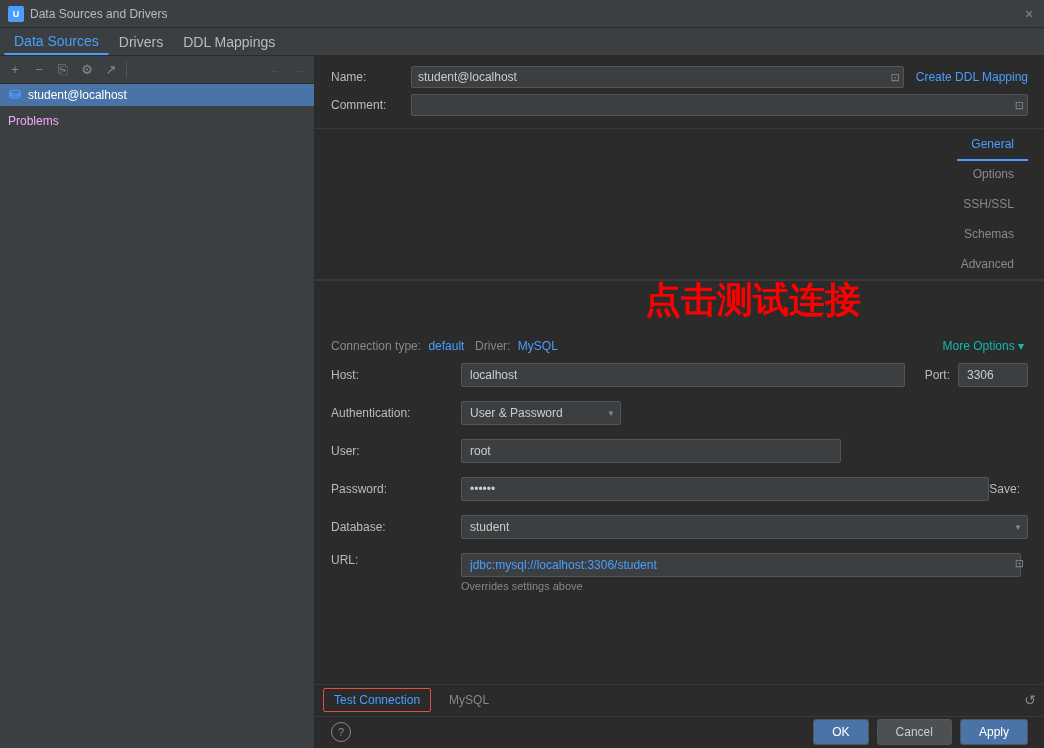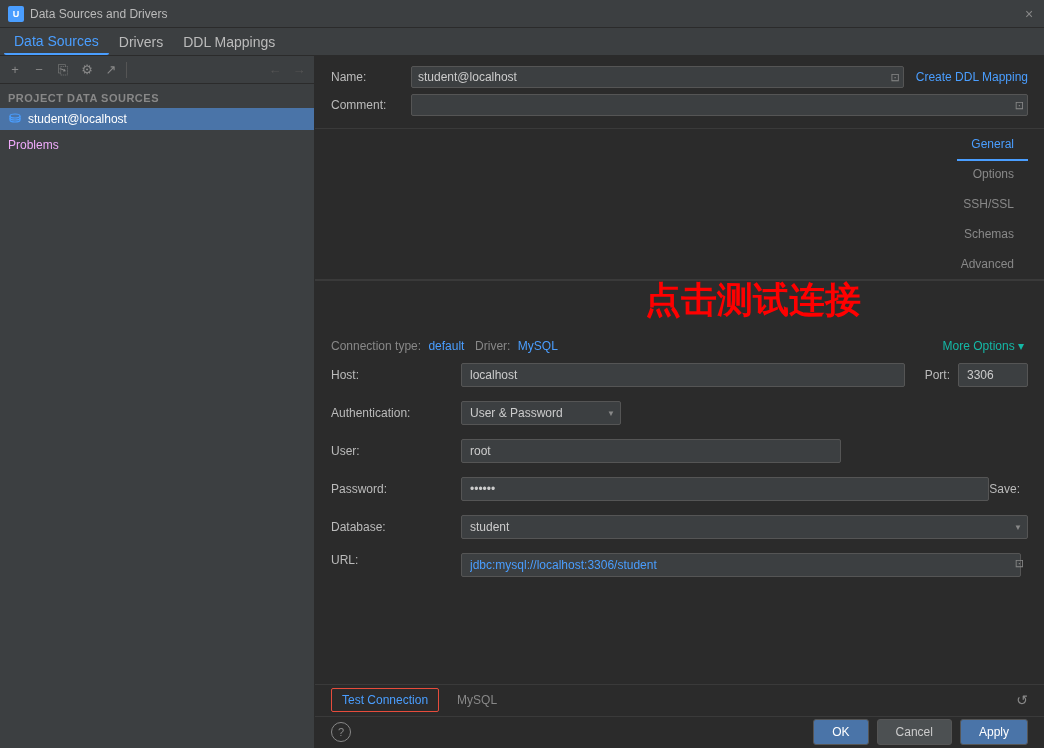--- a/index.html
+++ b/index.html
@@ -327,21 +327,21 @@
     .bottom-bar {
       background: #2b2b2b;
       border-top: 1px solid #3a3a3a;
       height: 64px;
       display: flex;
       flex-direction: column;
     }
     .bottom-tabs {
       display: flex;
       align-items: center;
-      padding: 0 16px;
+      padding: 0 8px;
       height: 32px;
       border-bottom: 1px solid #3a3a3a;
     }
     .bottom-tab {
       padding: 4px 10px;
       font-size: 12px;
       cursor: pointer;
       color: #4a9eff;
       border: 1px solid #e74c3c;
       border-radius: 2px;
@@ -435,21 +435,20 @@
       <div class="sidebar-toolbar-btn">⎘</div>
       <div class="sidebar-toolbar-btn">⚙</div>
       <div class="sidebar-toolbar-btn">↗</div>
       <div class="toolbar-sep"></div>
       <div class="nav-arrows">
         <div class="sidebar-toolbar-btn disabled">←</div>
         <div class="sidebar-toolbar-btn disabled">→</div>
       </div>
     </div>
 
-    <div class="sidebar-section-title">Project Data Sources</div>
 
     <div class="sidebar-item selected">
       <div class="sidebar-item-icon">
         <svg width="14" height="14" viewBox="0 0 14 14">
           <ellipse cx="7" cy="4" rx="5" ry="2" fill="none" stroke="#4a9eff" stroke-width="1.2"></ellipse>
           <path d="M2 4 v2 c0 1.1 2.2 2 5 2s5-.9 5-2V4" fill="none" stroke="#4a9eff" stroke-width="1.2"></path>
           <path d="M2 6 v2 c0 1.1 2.2 2 5 2s5-.9 5-2V6" fill="none" stroke="#4a9eff" stroke-width="1.2"></path>
         </svg>
       </div>
       <span>student@localhost</span>
@@ -539,20 +538,21 @@
           </div>
         </div>
 
         <div class="form-row url-row">
           <span class="form-label">URL:</span>
           <div class="url-wrapper">
             <div style="position:relative;">
               <input class="url-input" type="text" value="jdbc:mysql://localhost:3306/student" style="width: 560px;">
               <span class="url-expand">⊡</span>
             </div>
+            <div class="url-hint">Overrides settings above</div>
           </div>
         </div>
 
       </div>
 
       <div class="annotation-overlay">点击测试连接</div>
 
     </div>
 
     <div class="bottom-bar">

